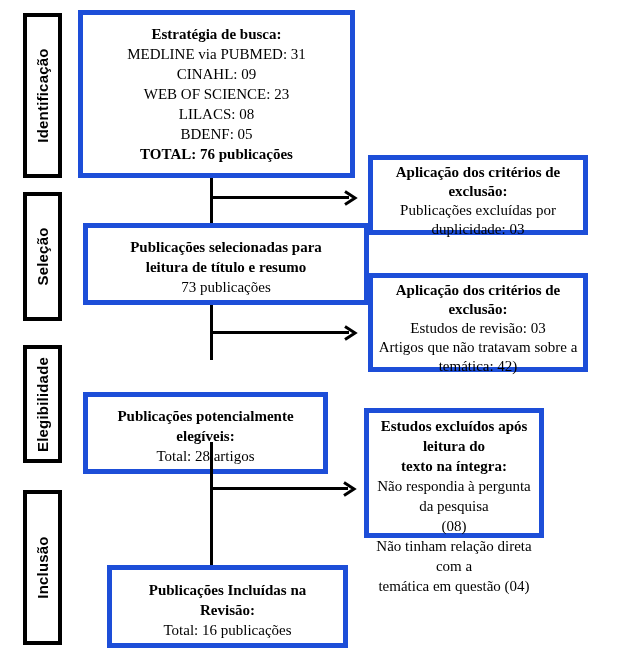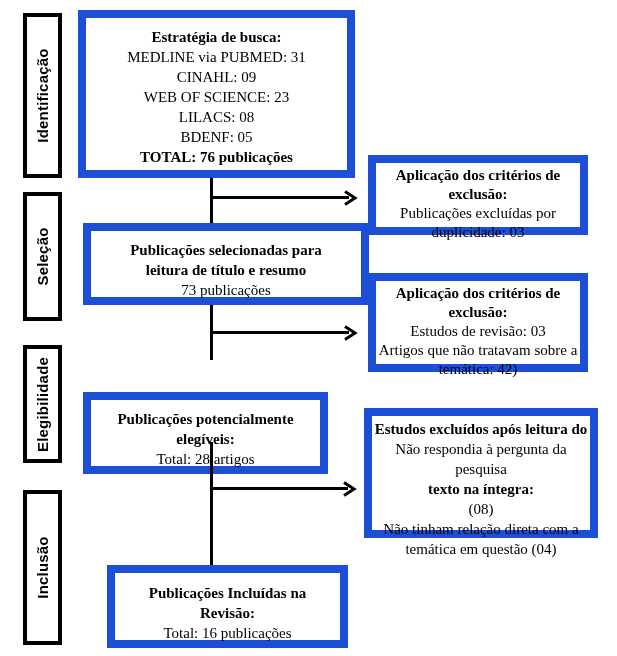--- a/index.html
+++ b/index.html
@@ -28,21 +28,21 @@
     transform: rotate(-90deg);
     white-space: nowrap;
     font-family: "Liberation Sans", sans-serif;
     font-weight: bold;
     font-size: 15px;
     letter-spacing: 0.2px;
   }
   
   .fbox {
     position: absolute;
-    border: 8px solid #1d4ed8;
+    border: 5px solid #1d4ed8;
     background: #fff;
     text-align: center;
     font-size: 15px;
   }
   .fbox .line { line-height: 20px; }
   .fbox.tight .line { line-height: 19px; }
   .b { font-weight: bold; }
   .n { font-weight: normal; }
   
   .vline {
@@ -123,24 +123,24 @@
   </div>
 
   <div class="fbox tight" style="left:368px;top:273px;width:220px;height:99px;padding-top:3px;">
     <div class="line b">Aplicação dos critérios de</div>
     <div class="line b">exclusão:</div>
     <div class="line n">Estudos de revisão: 03</div>
     <div class="line n">Artigos que não tratavam sobre a</div>
     <div class="line n">temática: 42)</div>
   </div>
 
-  <div class="fbox" style="left:364px;top:408px;width:234px;height:130px;padding-top:3px;">
+  <div class="fbox" style="left:364px;top:408px;width:180px;height:130px;padding-top:3px;">
     <div class="line b">Estudos excluídos após leitura do</div>
+    <div class="line b">texto na íntegra:</div>
     <div class="line n">Não respondia à pergunta da pesquisa</div>
-    <div class="line b">texto na íntegra:</div>
     <div class="line n">(08)</div>
     <div class="line n">Não tinham relação direta com a</div>
     <div class="line n">temática em questão (04)</div>
   </div>
 
   <div class="vline" style="top:178px;height:45px;"></div>
   <div class="vline" style="top:305px;height:55px;"></div>
   <div class="vline" style="top:442px;height:123px;"></div>
 
   <div class="arrow" style="left:211px;top:189.5px;width:147px;">

